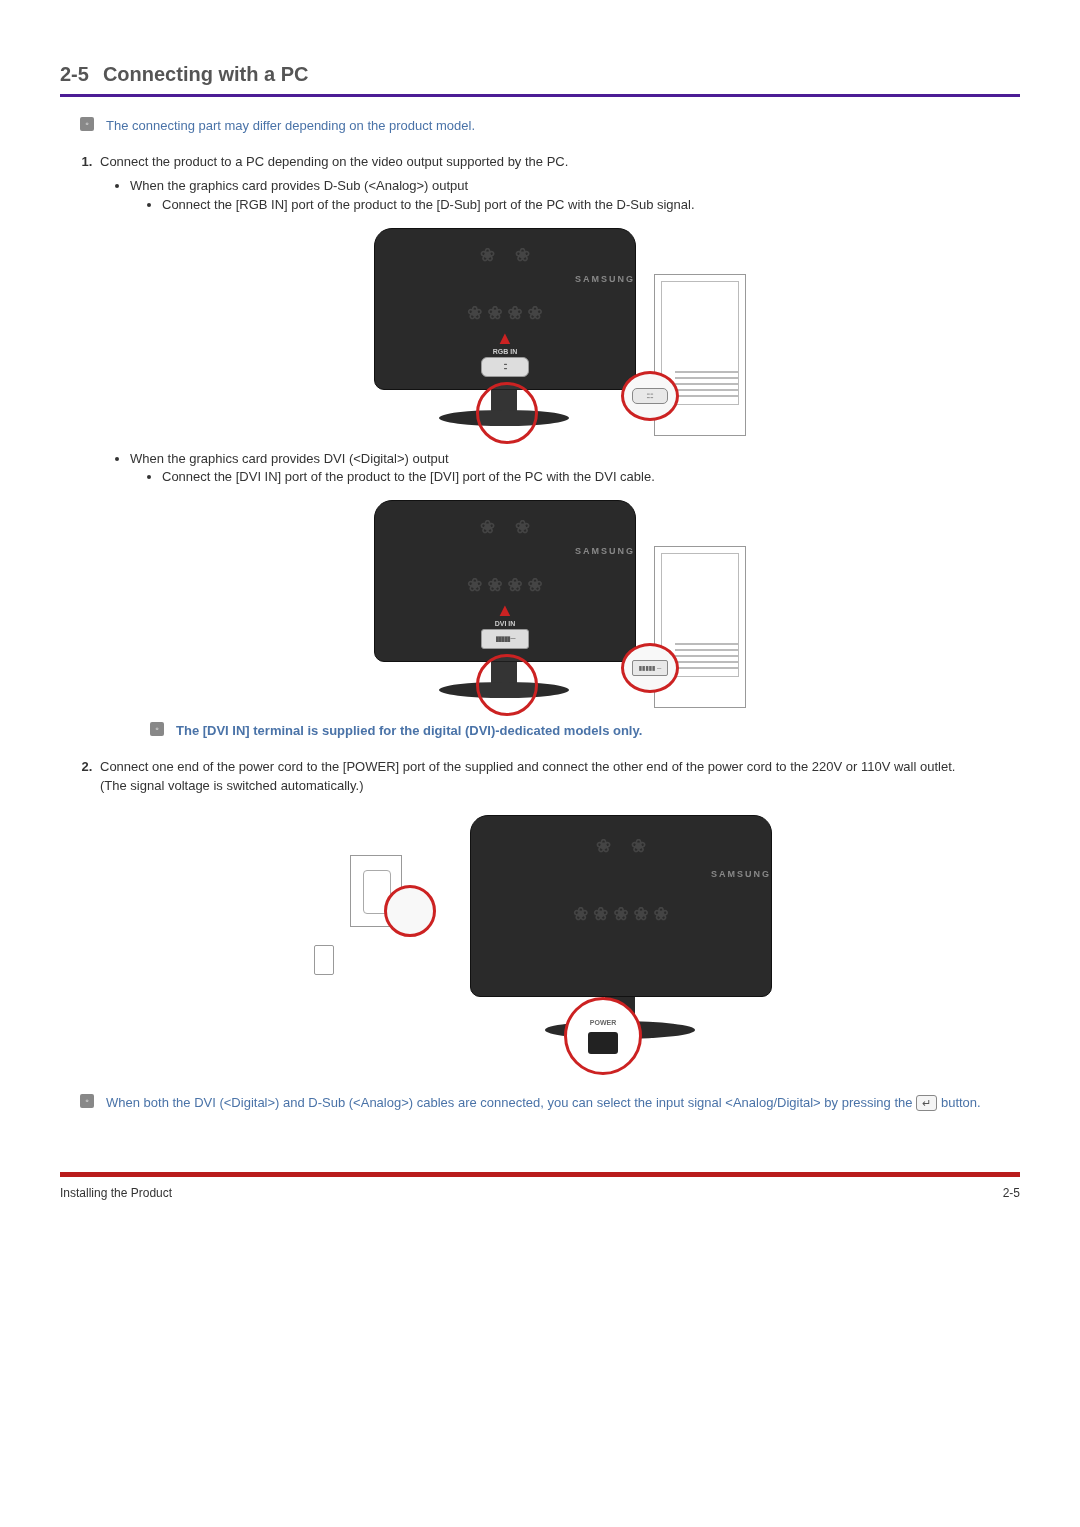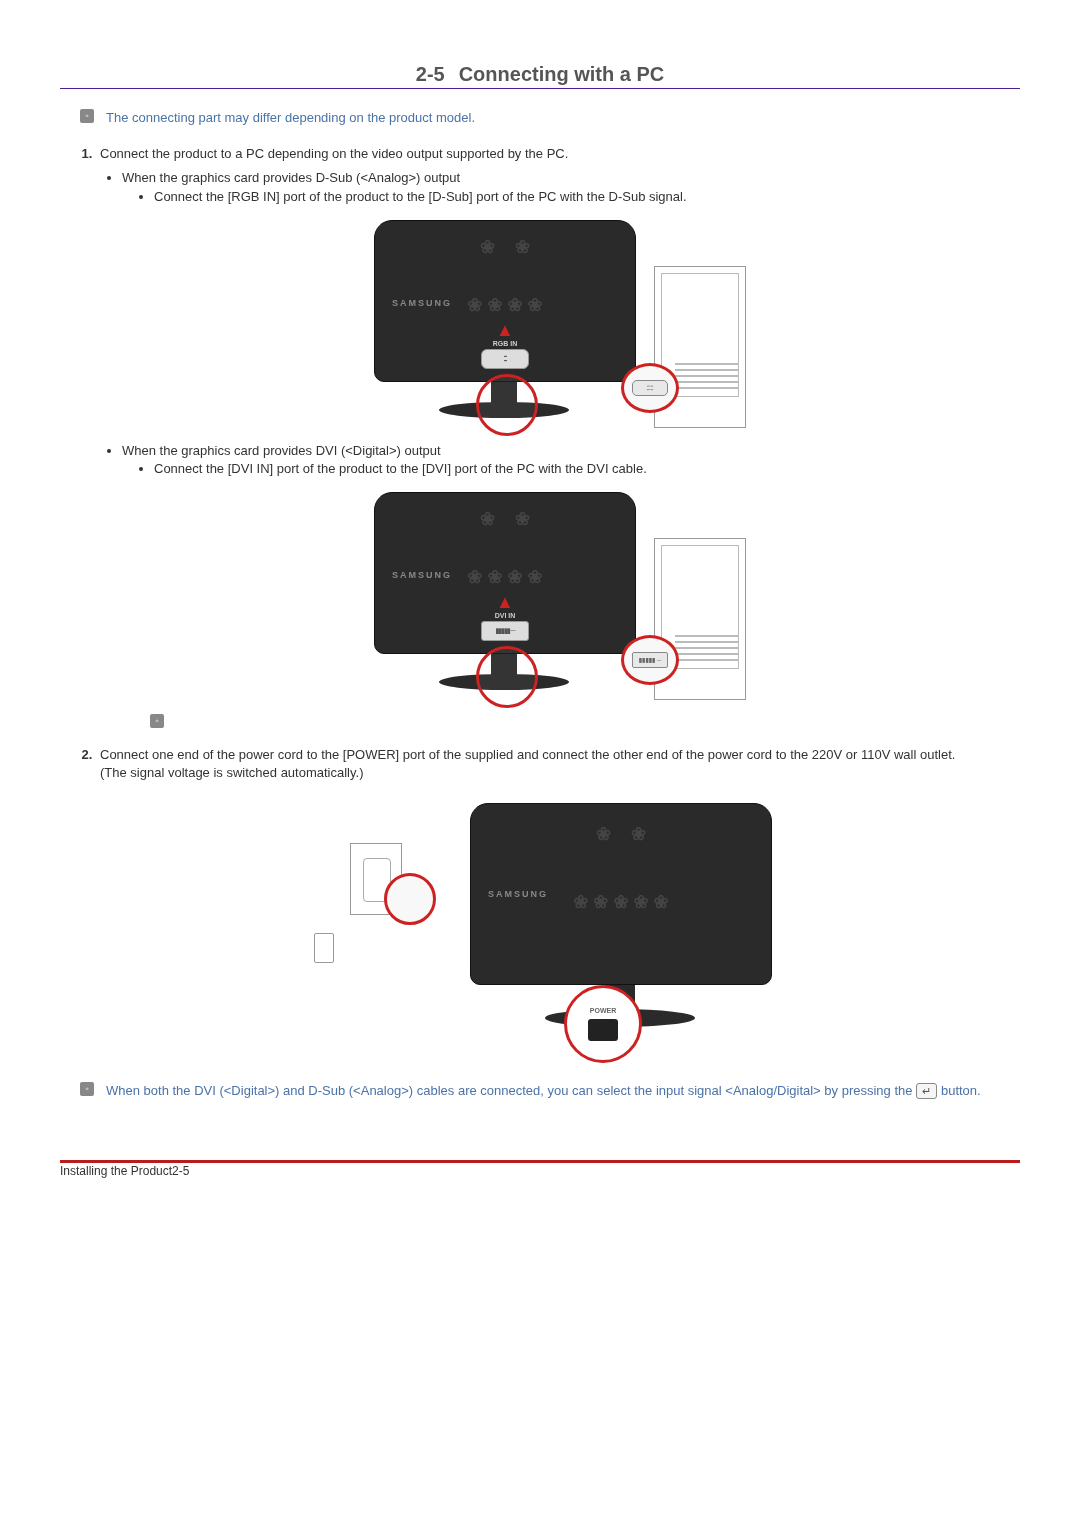--- a/index.html
+++ b/index.html
@@ -8,23 +8,23 @@
     color: #333;
     margin: 0;
     padding: 60px 60px 30px 60px;
     width: 960px;
     line-height: 1.4;
   }
   .section-header {
     font-size: 20px;
     font-weight: bold;
     color: #555;
-    border-bottom: 1px solid #4c1d95;
+    border-bottom: 3px solid #4c1d95;
+    padding-bottom: 6px;
     margin-bottom: 20px;
-    text-align: center;
   }
   .section-number {
     margin-right: 14px;
   }
   .note-row {
     display: flex;
     align-items: flex-start;
     margin: 8px 0 18px 20px;
     color: #4A73A8;
   }
@@ -56,21 +56,21 @@
   ol.main-list > li > span {
     font-weight: normal;
     text-align: center;
   }
   ul.sub-list {
     list-style: disc;
     padding-left: 22px;
     font-weight: normal;
   }
   ul.sub-list > li {
-    margin: 6px 0;
+    margin: 6px 8px;
   }
   ul.sub-sub-list {
     list-style: disc;
     padding-left: 32px;
   }
   .figure {
     text-align: center;
     margin: 14px 0;
   }
   .monitor-assembly {
@@ -87,26 +87,25 @@
     height: 160px;
     background: #2A2A2A;
     border-radius: 18px 18px 10px 10px;
     border: 1px solid #111;
     position: relative;
   }
   .monitor-brand {
     position: absolute;
     top: 44px;
     left: 17px; right: 0;
-    text-align: left;
+    text-align: right;
     color: #888;
     font-size: 9px;
     letter-spacing: 2px;
     font-weight: bold;
-    margin-top: 32px;
   }
   .monitor-deco {
     position: absolute;
     width: 100%;
     text-align: center;
     color: #444;
     font-size: 18px;
   }
   .port-label {
     position: absolute;
@@ -242,23 +241,25 @@
     margin-bottom: 4px;
   }
   .power-port {
     width: 30px;
     height: 22px;
     background: #222;
     border-radius: 3px;
   }
   .footer {
     display: flex;
+    justify-content: space-between;
     color: #333;
     font-size: 12px;
-    border-top: 3px solid #b91c1c;
+    border-top: 5px solid #b91c1c;
+    padding-top: 8px;
     margin-top: 60px;
   }
   .enter-btn {
     display: inline-block;
     border: 1px solid #888;
     border-radius: 3px;
     padding: 0 5px;
     font-size: 11px;
     line-height: 14px;
     vertical-align: middle;
@@ -402,20 +403,21 @@
             <div class="port-shape" style="border-radius:2px;">
                 <span>▮▮▮▮▮ ─</span>
               </div>
           </div>
         </div>
       </div>
     </div>
 
     <div class="note-row indented">
       <div class="note-icon">◦</div>
+      <div>The [DVI IN] terminal is supplied for the digital (DVI)-dedicated models only.</div>
     </div>
   </li>
 
   <li>
     <span>Connect one end of the power cord to the [POWER] port of the supplied and connect the other end of the power cord to the 220V or 110V wall outlet.</span><br>
     <span>(The signal voltage is switched automatically.)</span>
 
     <div class="figure" style="margin-top:20px; margin-bottom:50px;">
       <div class="power-figure" style="margin-left:120px;">
         <div class="wall-outlet">

